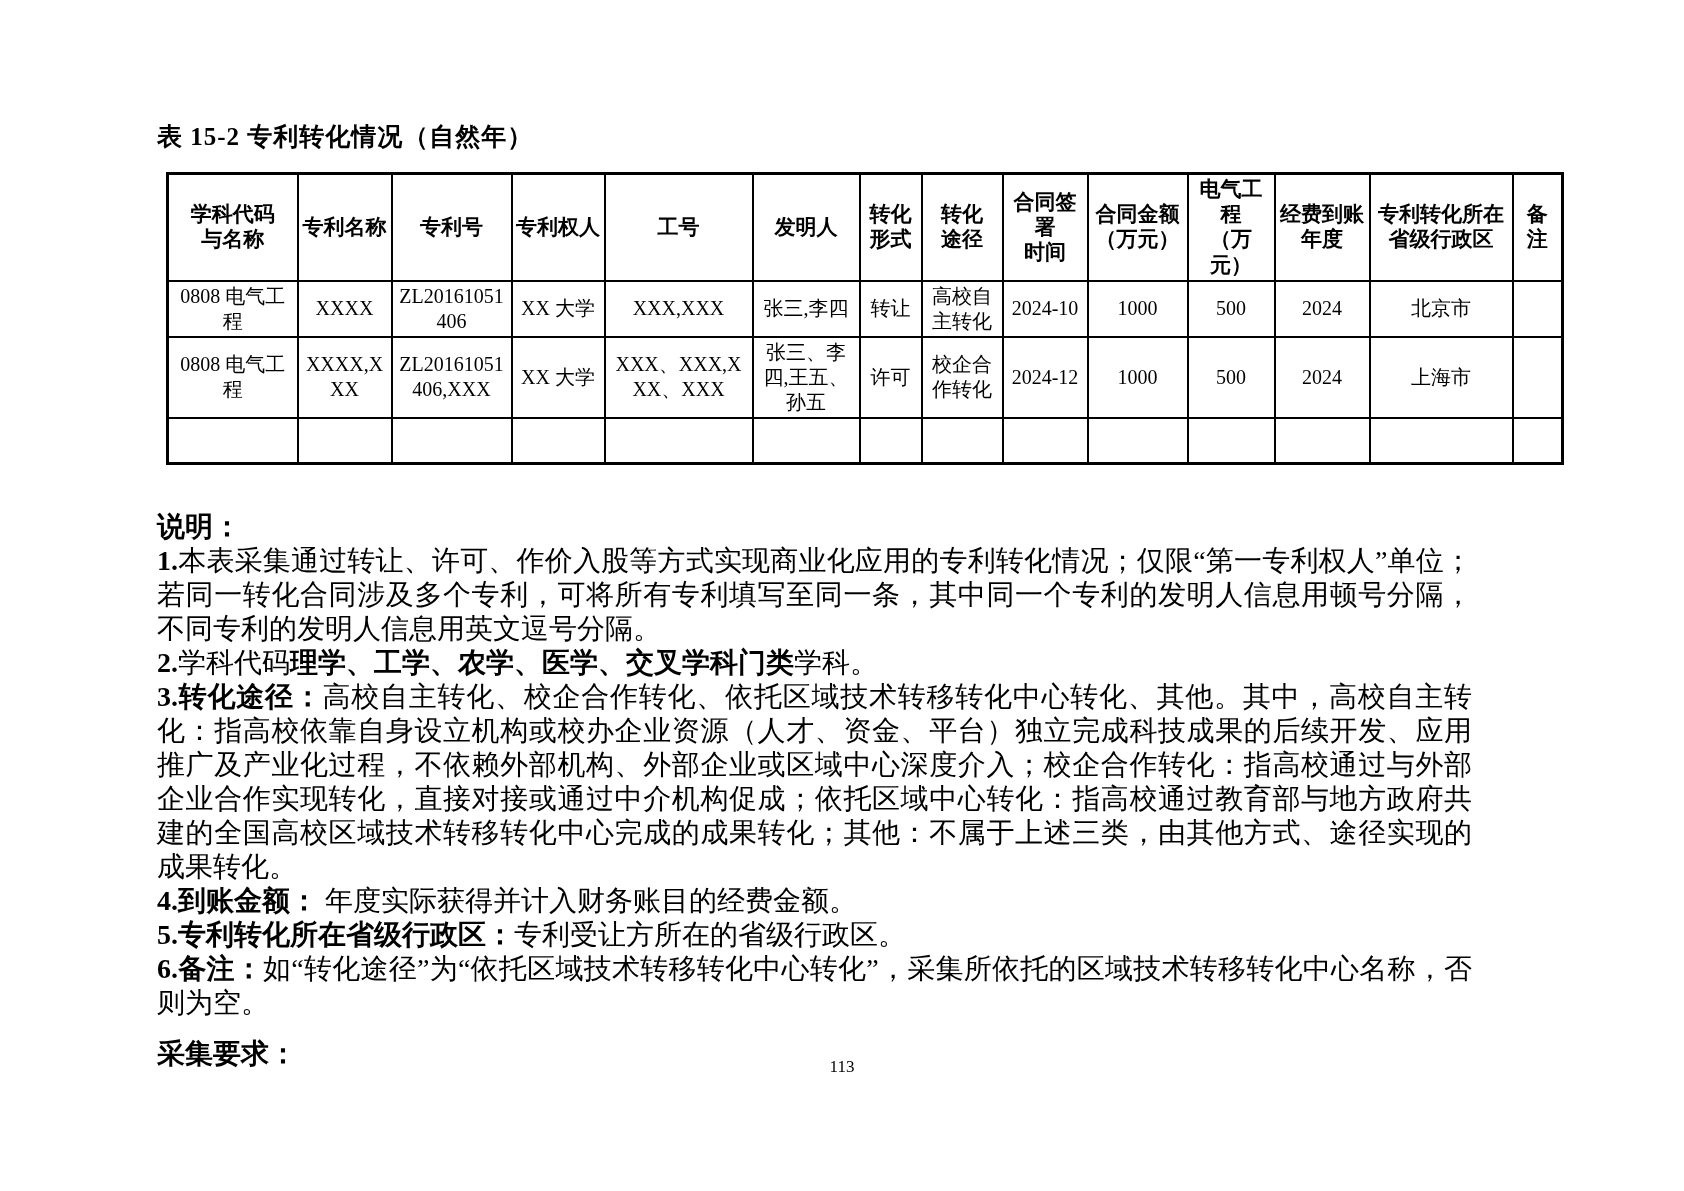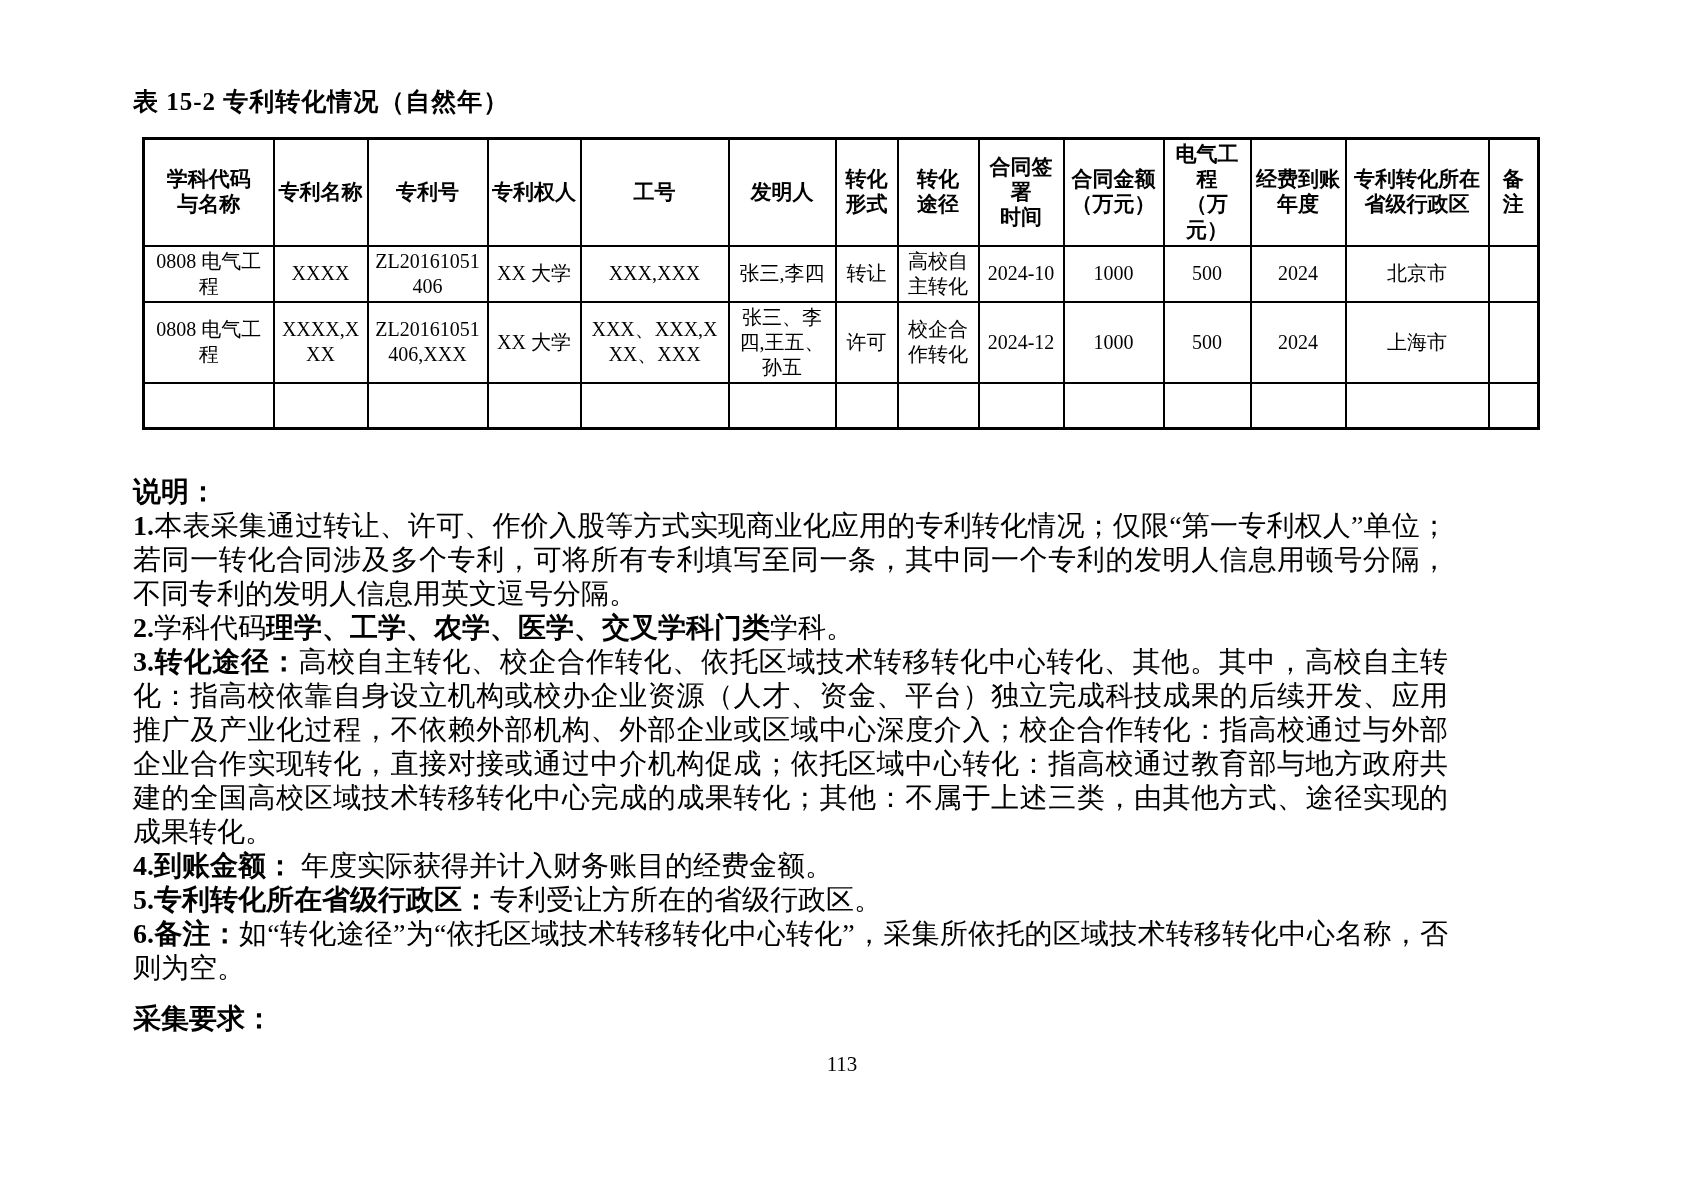--- a/index.html
+++ b/index.html
@@ -10,21 +10,22 @@
     font-family: "Liberation Serif", "DejaVu Serif", serif;
   }
   body {
     width: 1684px;
     height: 1191px;
     position: relative;
     overflow: hidden;
   }
   .page {
     box-sizing: border-box;
-    padding: 85px 140px 0 133px;
+    padding: 120px 140px 0 133px;
+    margin-left: 24px;
   }
   .doc-title {
     font-size: 25px;
     font-weight: bold;
     margin: 0 0 19px 0;
     letter-spacing: 1px;
   }
   table.patent-table {
     border-collapse: collapse;
     table-layout: fixed;
@@ -66,21 +67,21 @@
     text-align: left;
   }
   .b { font-weight: bold; }
   .req-block { margin-top: 17px; }
   .footer-pagenum {
     position: absolute;
     left: 0;
     bottom: 114px;
     width: 100%;
     text-align: center;
-    font-size: 21px;
+    font-size: 17px;
   }
 </style>
 </head>
 <body>
 
 <div class="page">
 
   <h1 class="doc-title">表 15-2 专利转化情况（自然年）</h1>
 
   <table class="patent-table">

